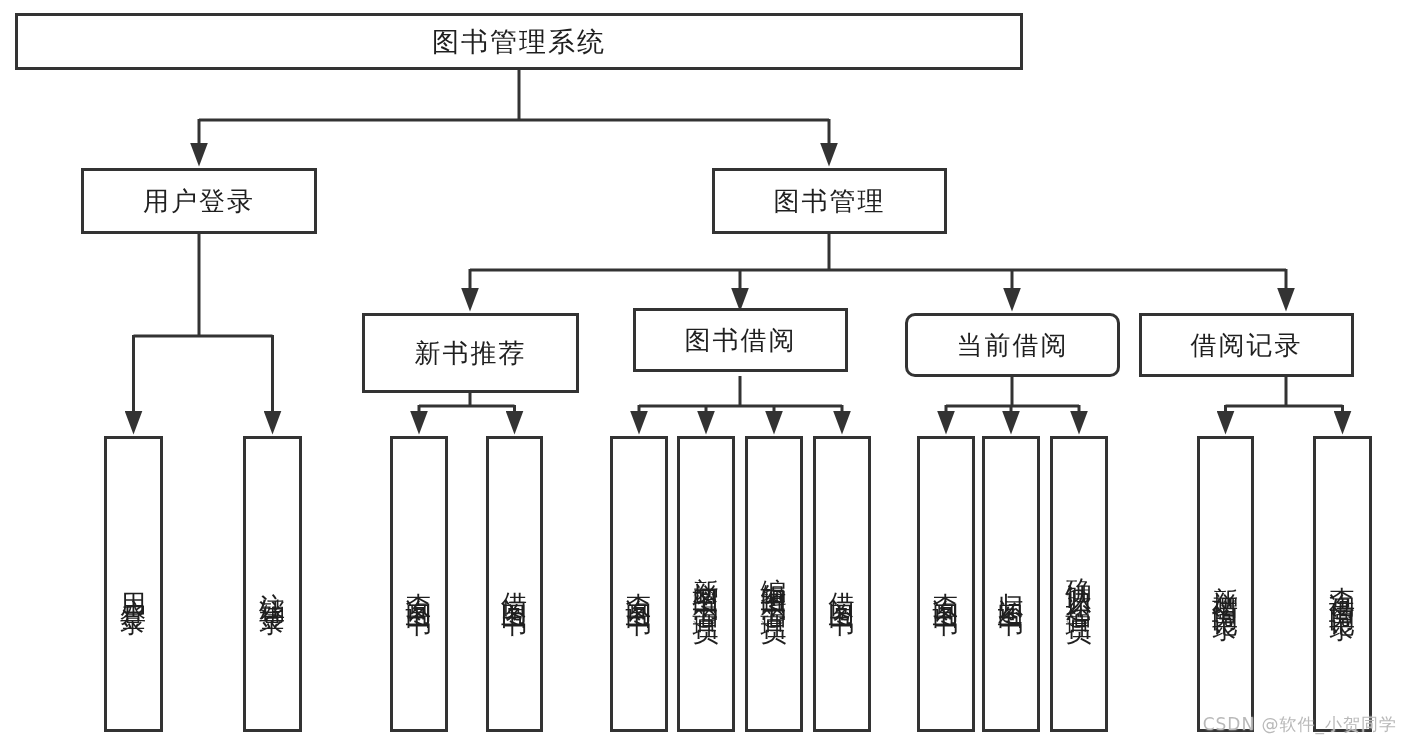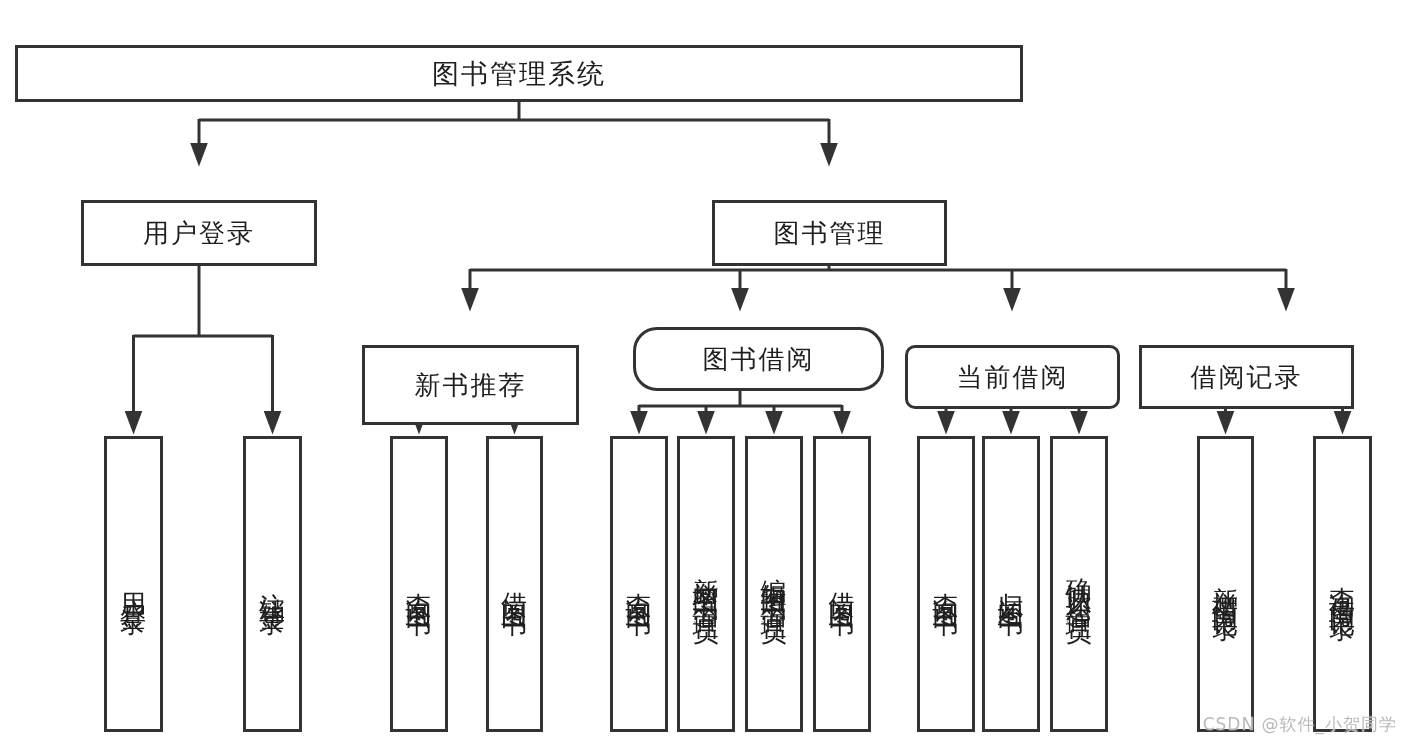--- a/index.html
+++ b/index.html
@@ -23,21 +23,20 @@
     border: 3px solid #333333;
     display: flex;
     align-items: center;
     justify-content: center;
     color: #1f1f1f;
   }
   .h {
     font-size: 26px;
     letter-spacing: 2px;
     white-space: nowrap;
-    margin-top: 32px;
   }
   .root-box { font-size: 27px; }
   .v span {
     display: block;
     writing-mode: vertical-rl;
     text-orientation: mixed;
     font-size: 26px;
     line-height: 1;
     letter-spacing: 6px;
     white-space: nowrap;
@@ -108,21 +107,21 @@
       <path d="M1342.5 405 L1342.5 412" marker-end="url(#arrow)"></path>
     </g>
   </svg>
 
   <div class="box h root-box" style="left:15px; top:13px; width:1008px; height:57px;">图书管理系统</div>
 
   <div class="box h" style="left:81px; top:168px; width:236px; height:66px;">用户登录</div>
   <div class="box h" style="left:712px; top:168px; width:235px; height:66px;">图书管理</div>
 
   <div class="box h" style="left:362px; top:313px; width:217px; height:80px;">新书推荐</div>
-  <div class="box h" style="left:633px; top:295px; width:251px; height:64px;border-radius:24px;">图书借阅</div>
+  <div class="box h" style="left:633px; top:308px; width:215px; height:64px;">图书借阅</div>
   <div class="box h" style="left:905px; top:313px; width:215px; height:64px;border-radius:10px;">当前借阅</div>
   <div class="box h" style="left:1139px; top:313px; width:215px; height:64px;">借阅记录</div>
 
   <div class="box v" style="left:104px; top:436px; width:59px; height:296px;">
     <span>用户登录</span>
   </div>
   <div class="box v" style="left:243px; top:436px; width:59px; height:296px;">
     <span>注销登录</span>
   </div>
 

